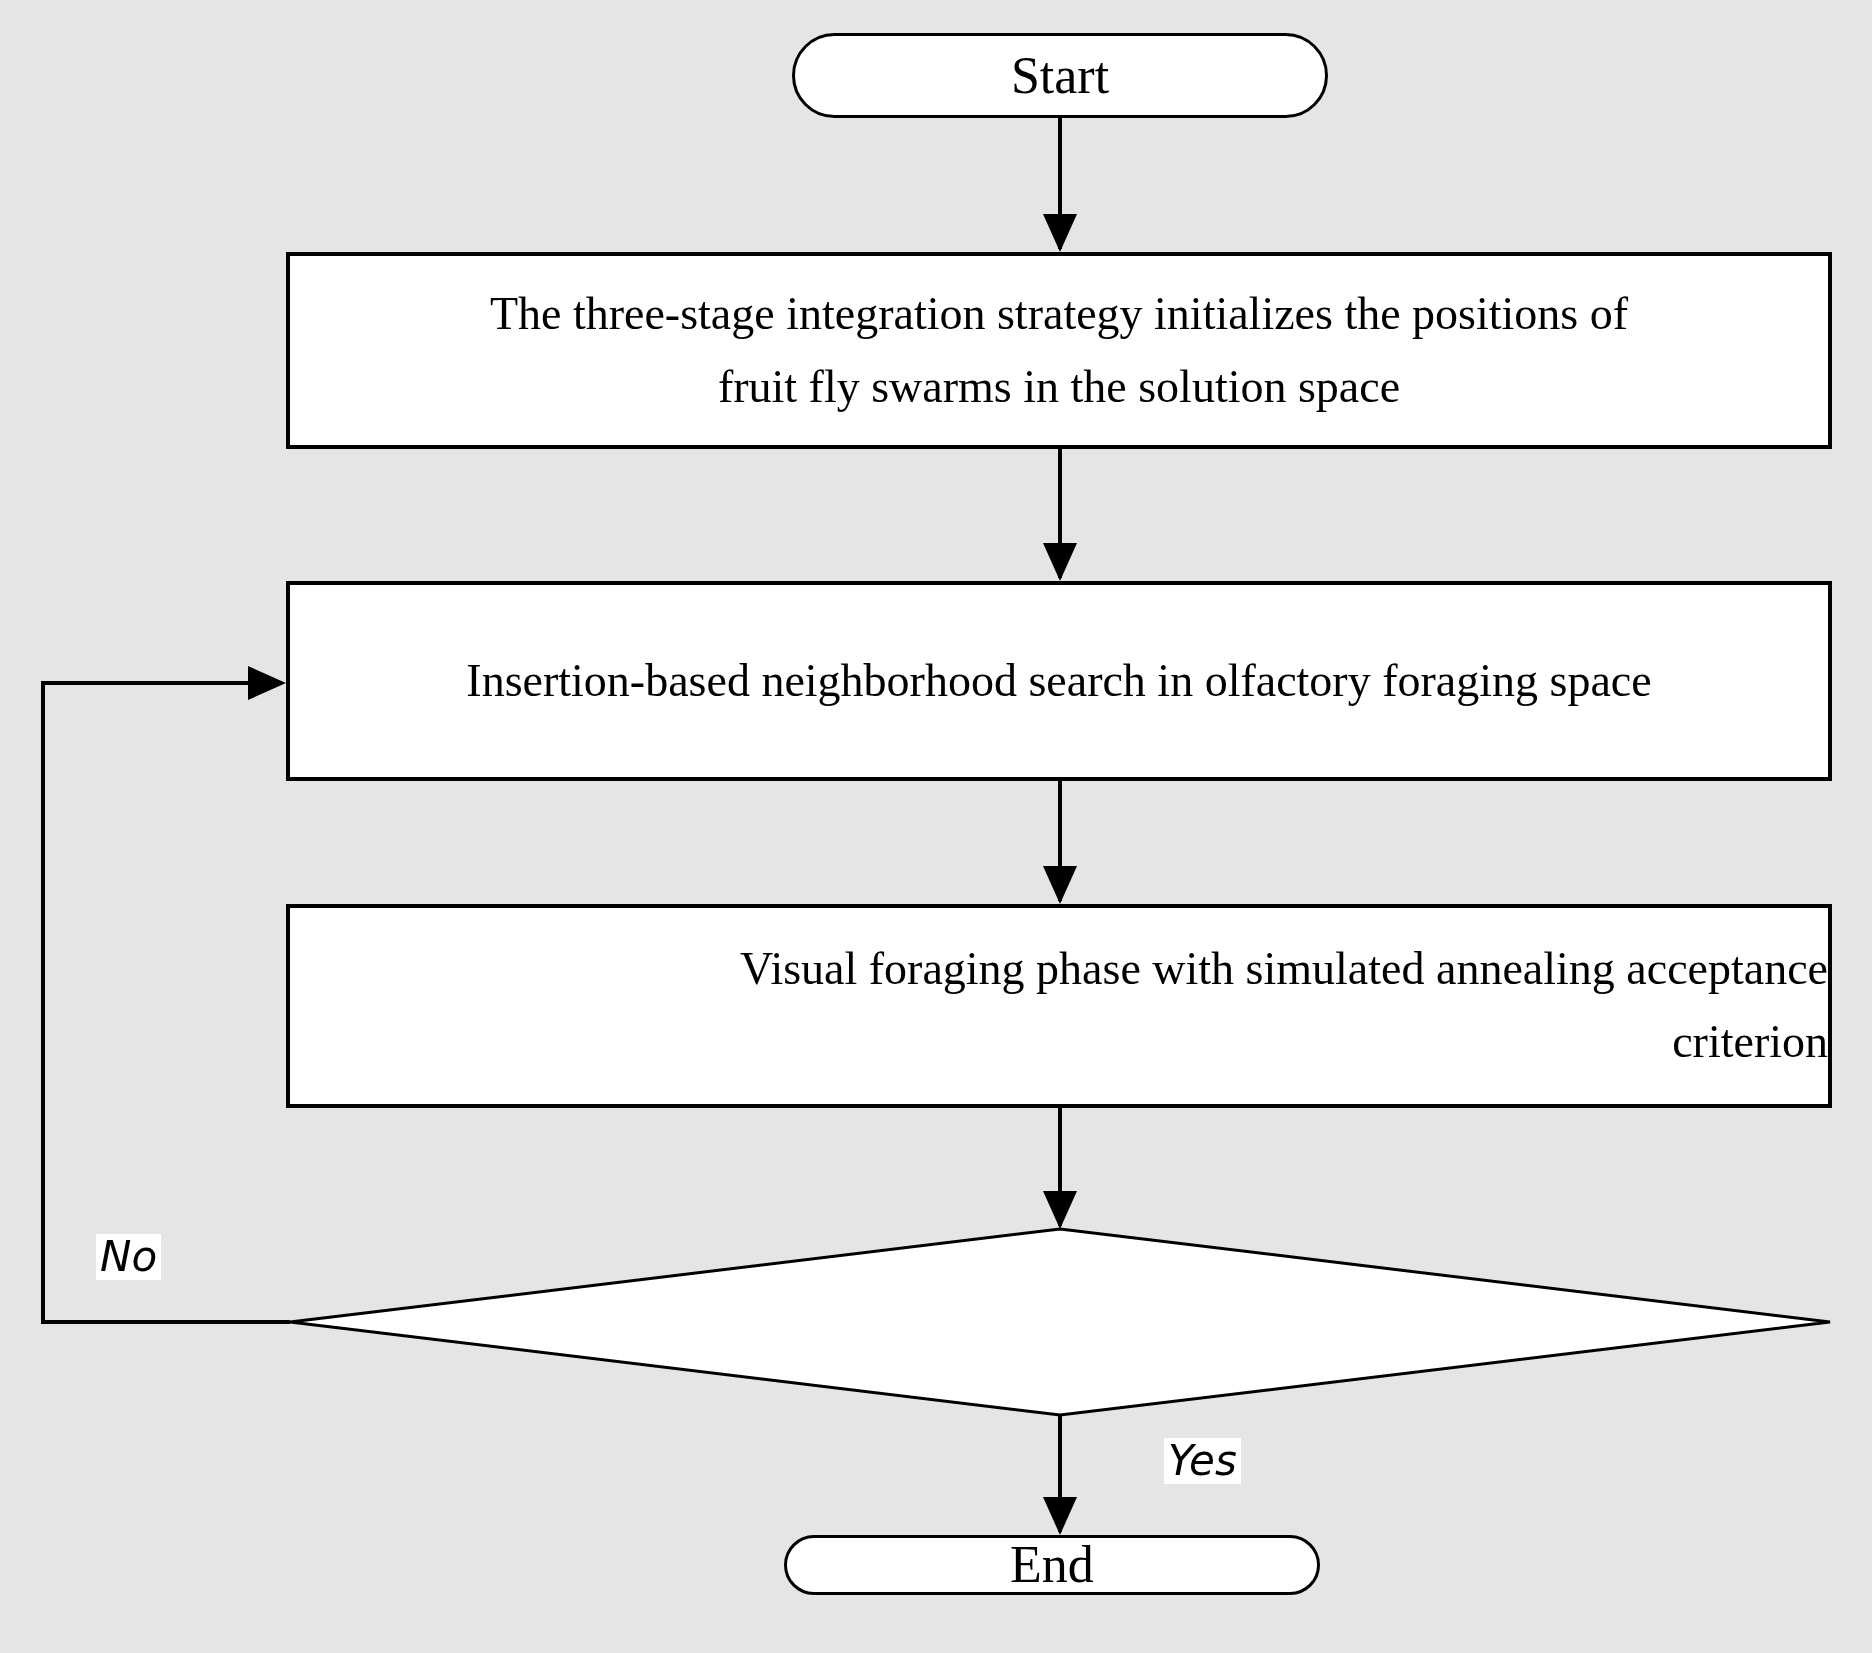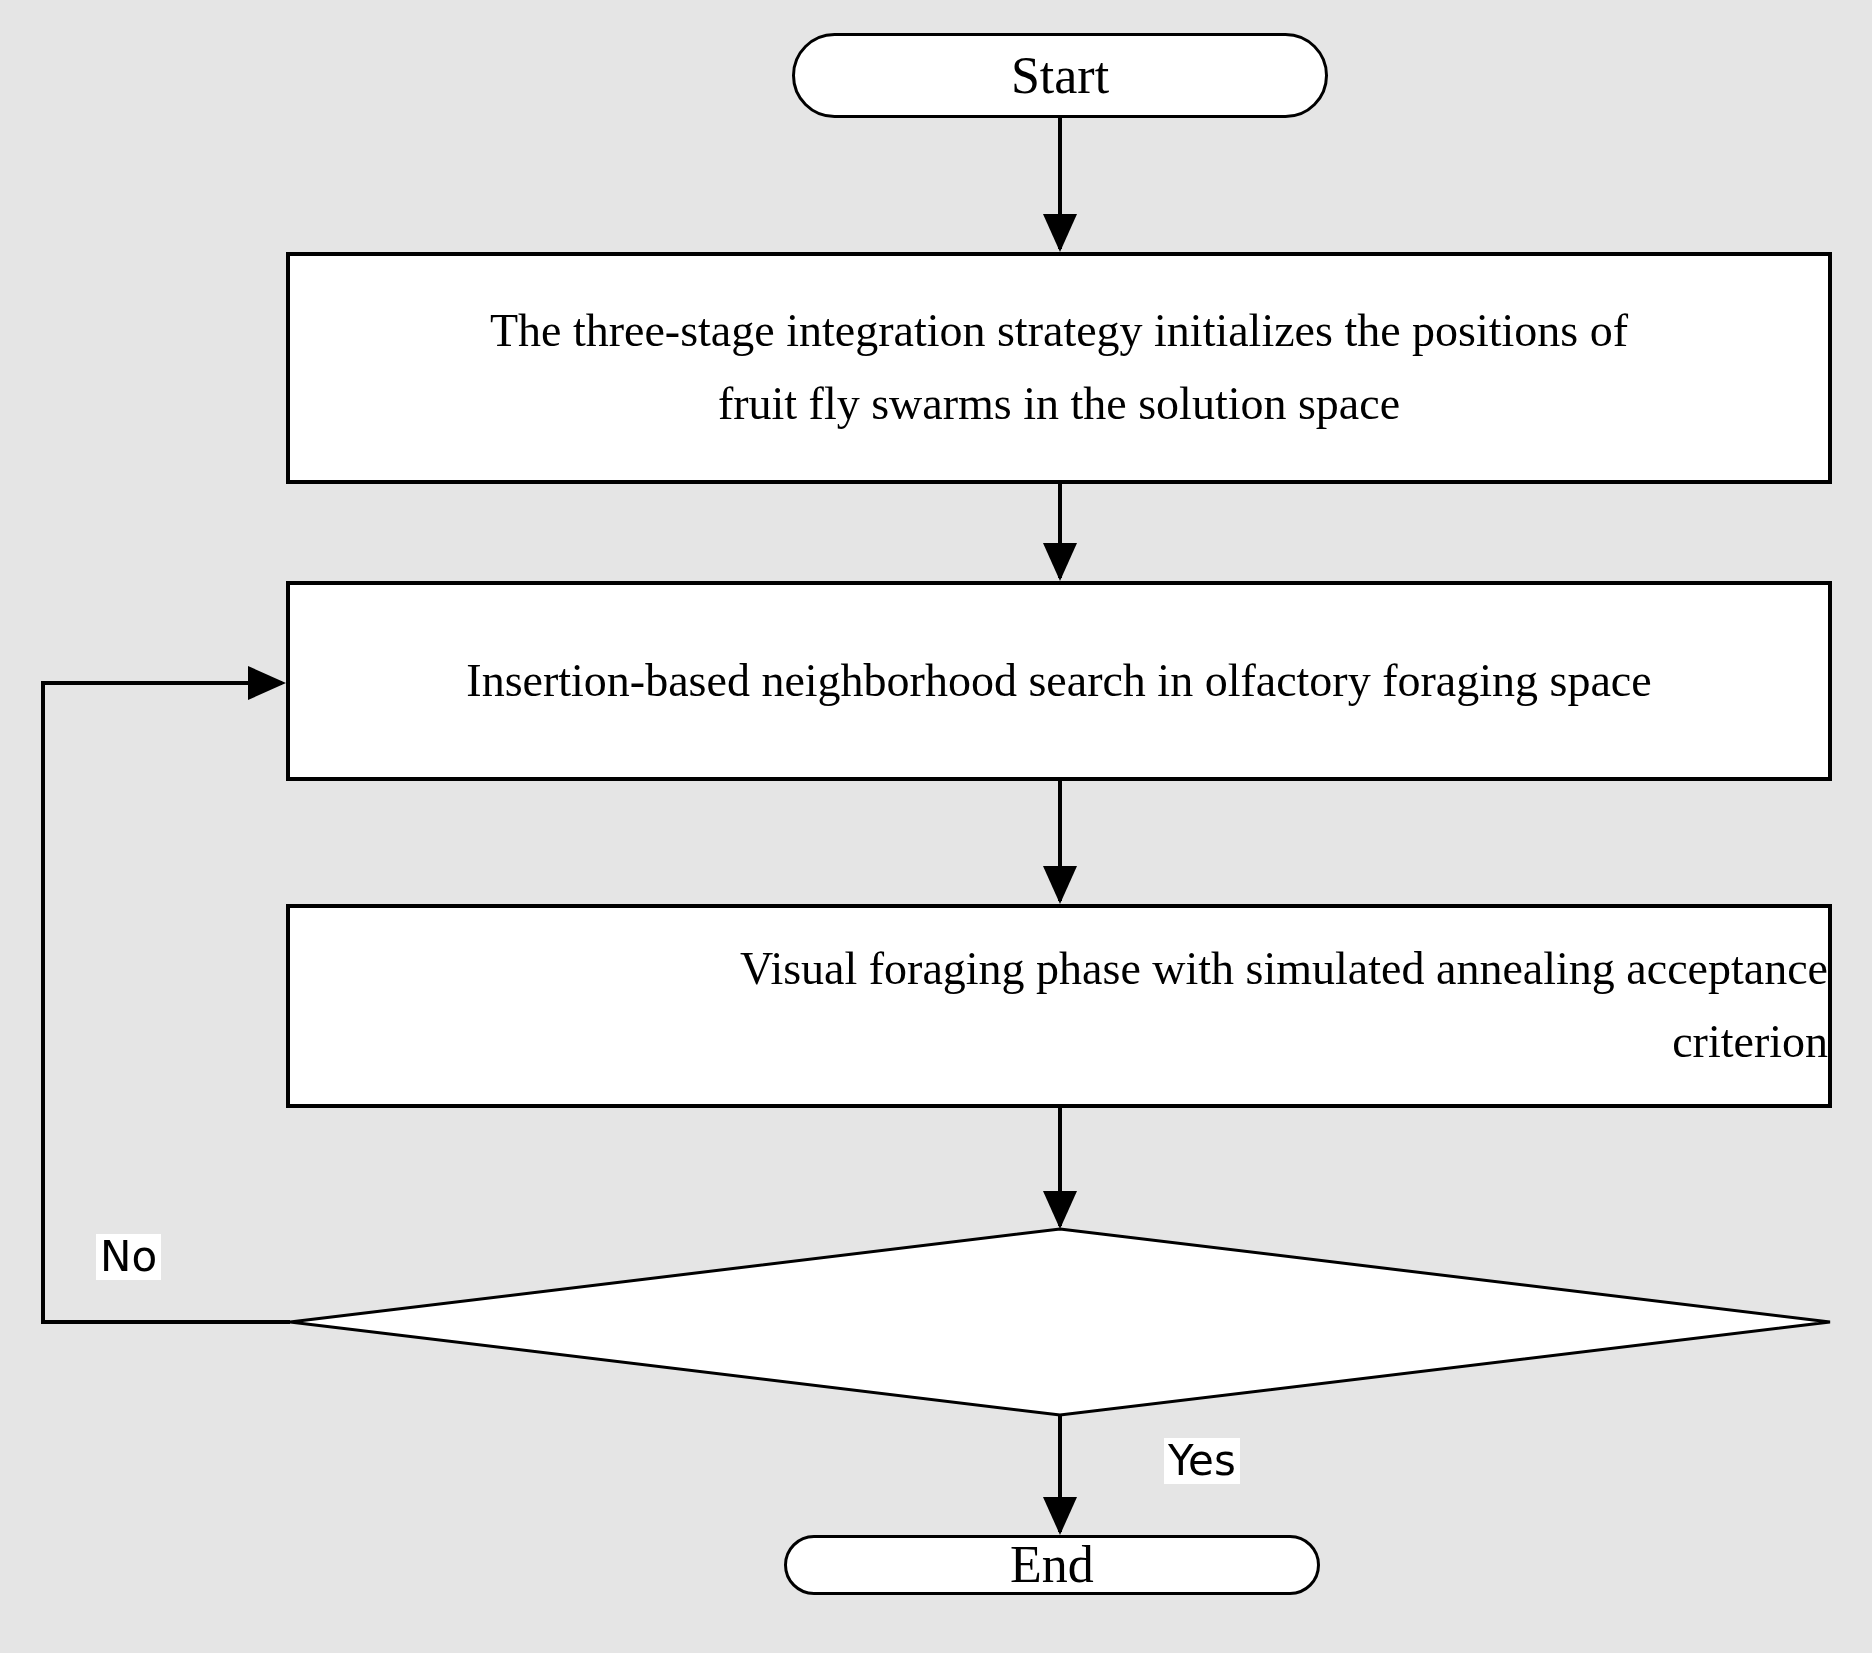--- a/index.html
+++ b/index.html
@@ -56,20 +56,21 @@
     line-height:1;
     background:transparent;
   }
   .edge-label{
     position:absolute;
     font-family:"DejaVu Sans","Liberation Sans",sans-serif;
     font-size:42px;
     line-height:1;
     background:#ffffff;
     padding:2px 4px;
+    font-style:italic;
   }
   .edge-label.no{ left:96px;  top:1234px; }
   .edge-label.yes{ left:1164px; top:1438px; }
 </style>
 </head>
 <body>
 
 <div class="canvas">
 
   <svg class="connectors" viewBox="0 0 1872 1653" aria-hidden="true">
@@ -92,21 +93,21 @@
       <polygon points="1043,1191 1077,1191 1060,1229"></polygon>
       <polygon points="1043,1497 1077,1497 1060,1535"></polygon>
       <polygon points="248,666 248,700 286,683"></polygon>
     </g>
   </svg>
 
   <div class="node terminator" style="left:792px;top:33px;width:536px;height:85px;">
     <span>Start</span>
   </div>
 
-  <div class="node process" style="left:286px;top:252px;width:1546px;height:232px;">
+  <div class="node process" style="left:286px;top:252px;width:1546px;height:197px;">
     <span>The three-stage integration strategy initializes the positions of
 fruit fly swarms in the solution space</span>
   </div>
 
   <div class="node process" style="left:286px;top:581px;width:1546px;height:200px;">
     <span>Insertion-based neighborhood search in olfactory foraging space</span>
   </div>
 
   <div class="node process" style="left:286px;top:904px;width:1546px;height:204px;text-align:right;">
     <span>Visual foraging phase with simulated annealing acceptance

